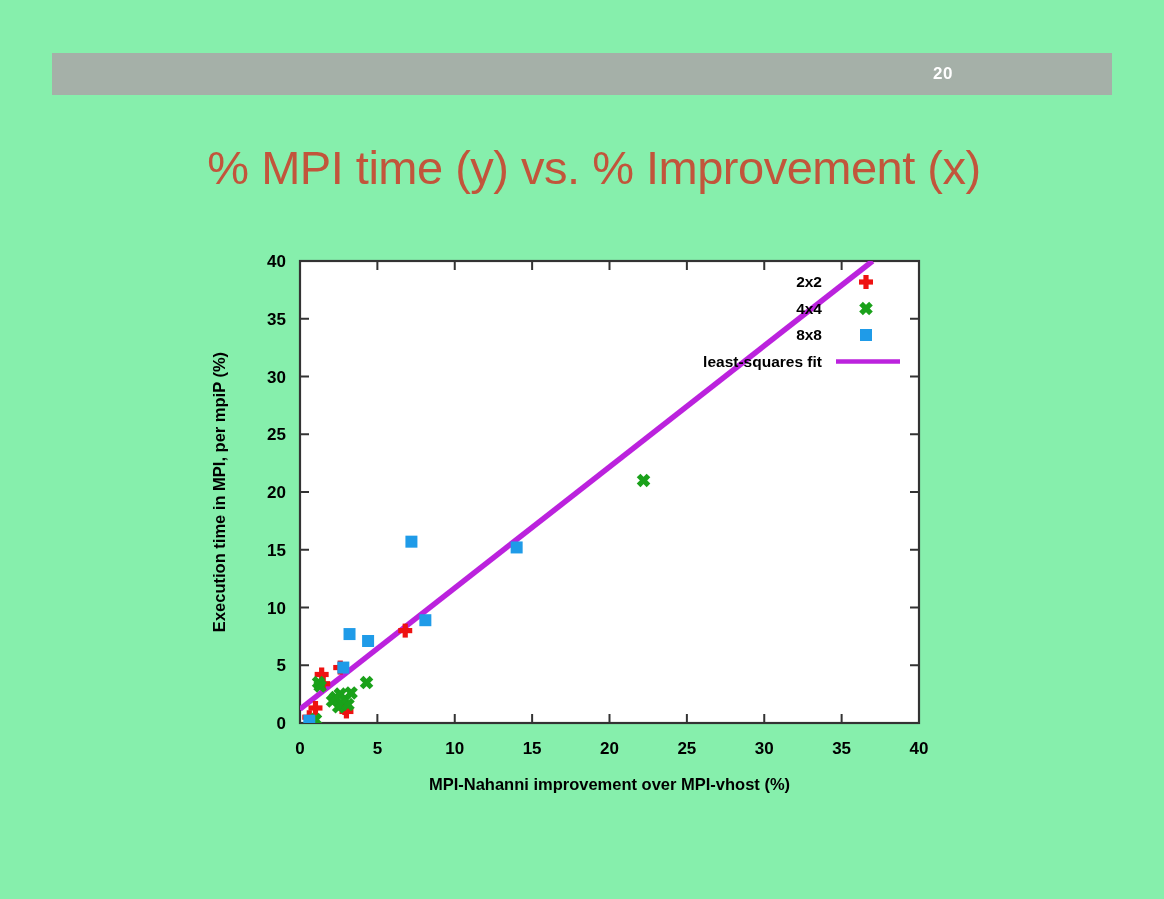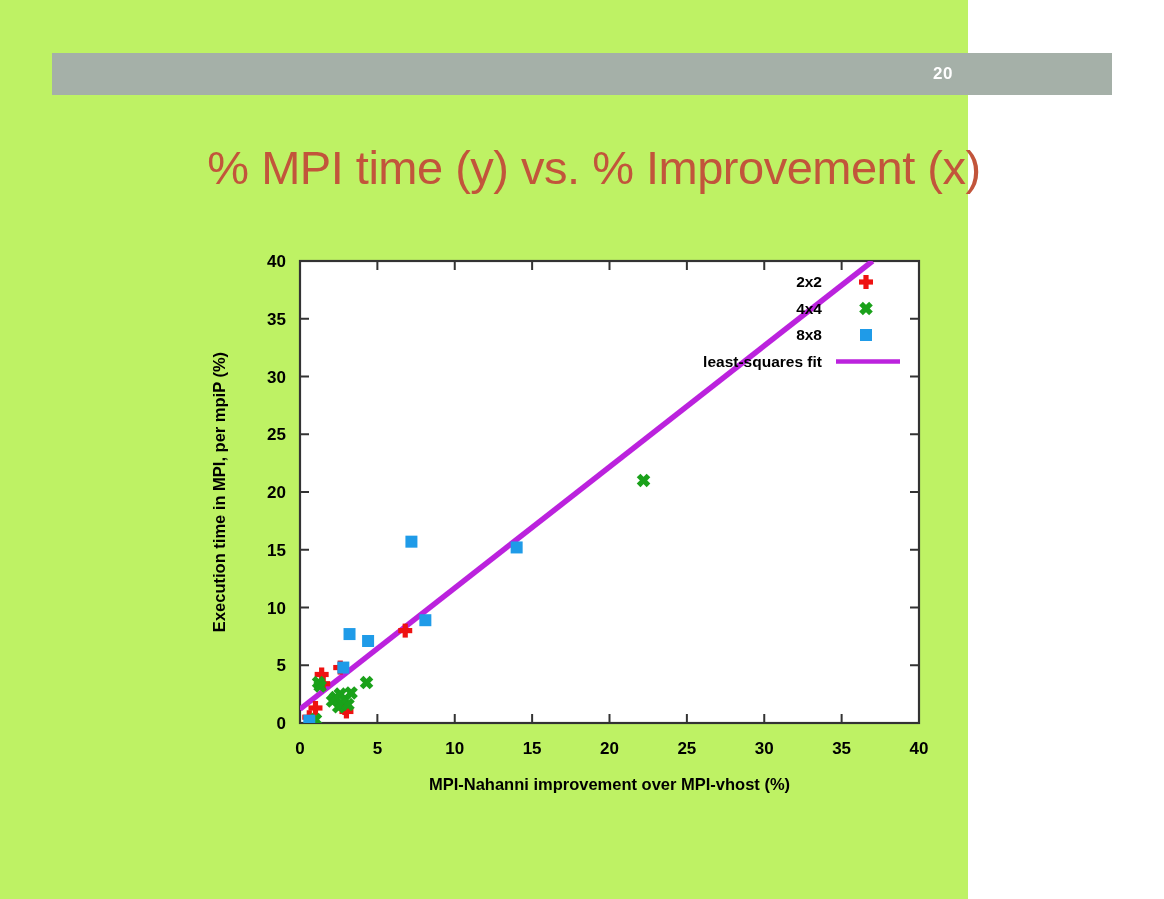--- a/index.html
+++ b/index.html
@@ -10,23 +10,23 @@
     width: 1164px;
     height: 899px;
     background: #ffffff;
     font-family: "Liberation Sans", sans-serif;
     overflow: hidden;
     position: relative;
   }
   #slide {
     position: absolute;
     left: 0; top: 0;
-    width: 968px;
+    width: 1164px;
     height: 899px;
-    background: #bef264;
+    background: #86efac;
   }
   
   #header-bar {
     position: absolute;
     left: 52px;
     top: 53px;
     width: 1060px;
     height: 42px;
     background: #a5b0a8;
   }

